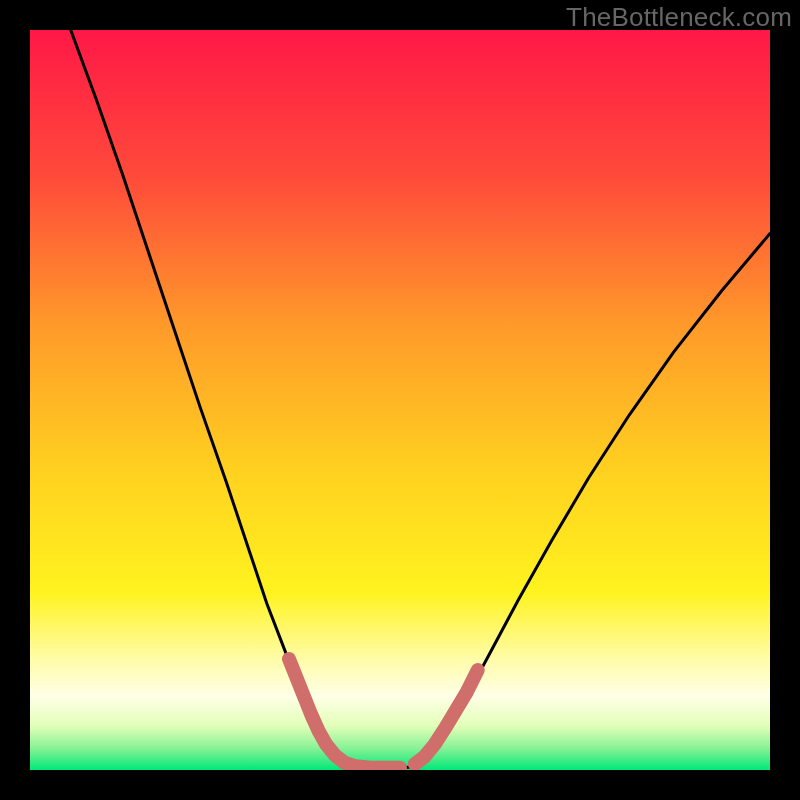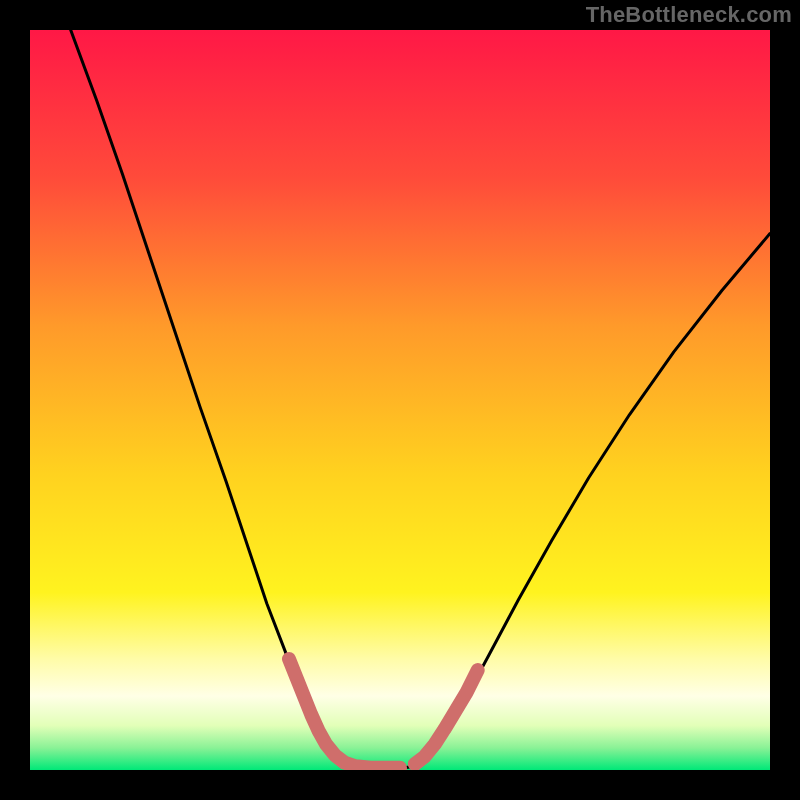--- a/index.html
+++ b/index.html
@@ -14,22 +14,22 @@
   .frame {
     position: absolute;
     inset: 0;
     background: #000;
   }
   .watermark {
     position: absolute;
     top: 2px;
     right: 8px;
     color: #666;
-    font-size: 22px;
-    font-weight: 700;
+    font-size: 26px;
+    font-weight: 400;
     letter-spacing: 0.2px;
     z-index: 10;
   }
   .plot-area {
     position: absolute;
     left: 30px;
     top: 30px;
     width: 740px;
     height: 740px;
   }

